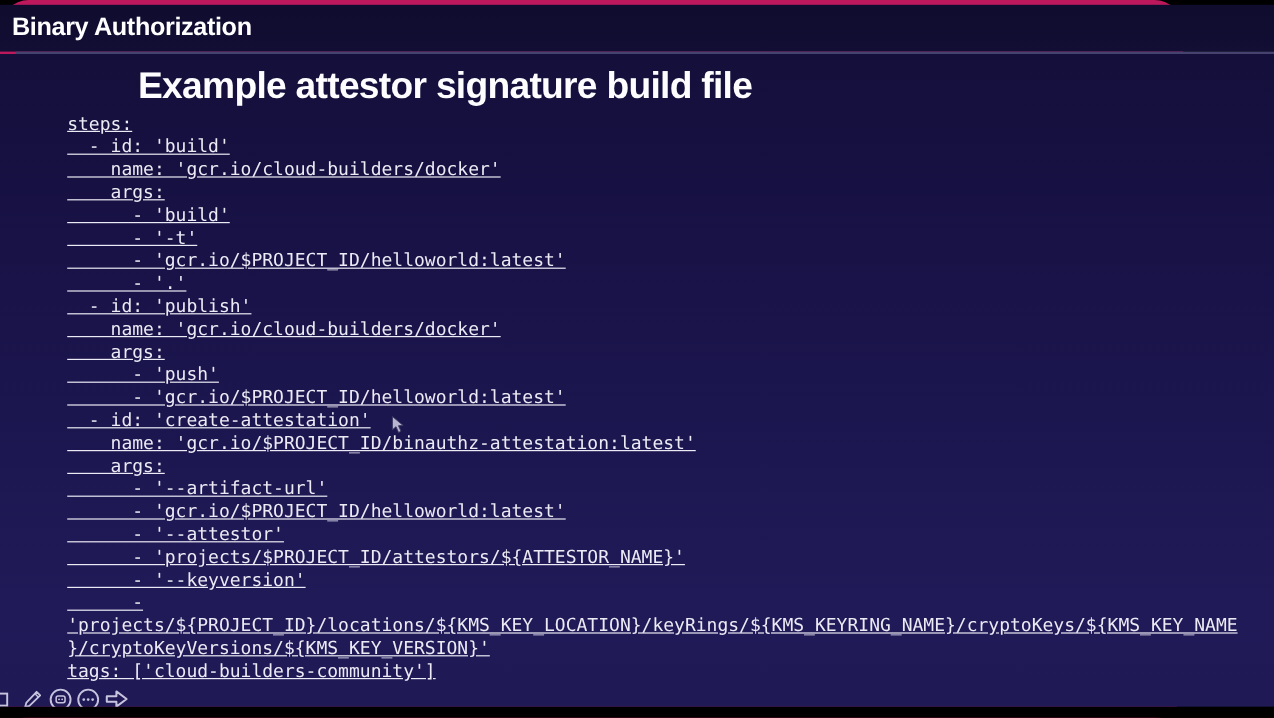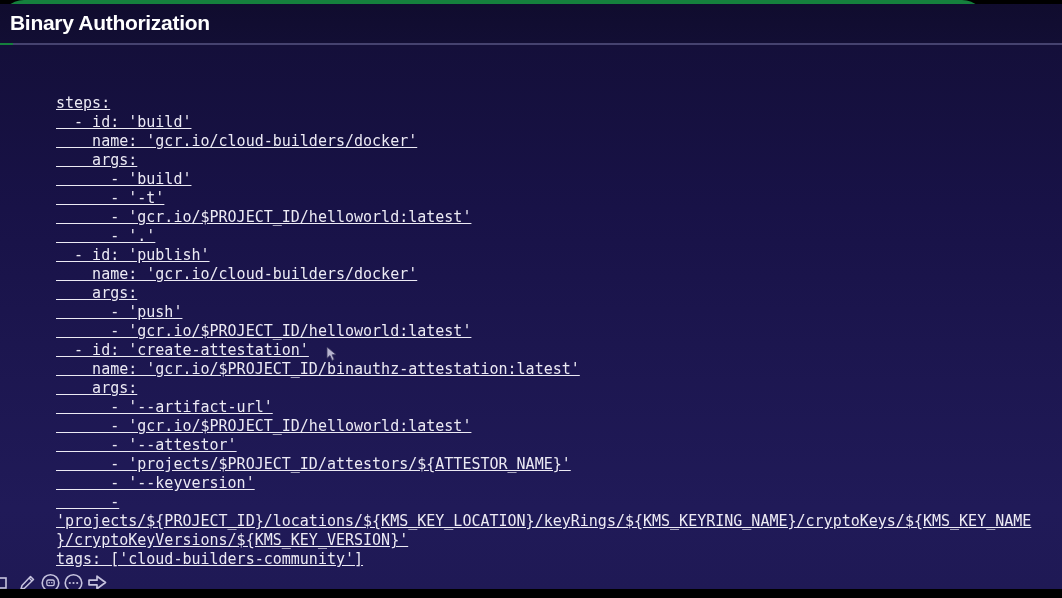--- a/index.html
+++ b/index.html
@@ -9,21 +9,21 @@
     width: 1062px;
     height: 598px;
     overflow: hidden;
     font-family: "Liberation Sans", sans-serif;
   }
   .stage {
     position: absolute;
     top: 0; left: 0;
     width: 986px;
     height: 598px;
-    background: #15803d;
+    background: #be185d;
     border-radius: 24px;
   }
   .header-bar {
     position: absolute;
     top: 4px; left: 0;
     width: 1062px;
     height: 39px;
     background: linear-gradient(180deg, #100c2e 0%, #120e34 100%);
   }
   .presentation-title {
@@ -99,20 +99,21 @@
 
 <div class="stage">
 
   <div class="header-bar">
     <div class="presentation-title">Binary Authorization</div>
   </div>
 
   <div class="header-divider"></div>
 
   <div class="main-area">
+    <div class="slide-heading">Example attestor signature build file</div>
 
     <pre class="yaml-code">steps:
   - id: 'build'
     name: 'gcr.io/cloud-builders/docker'
     args:
       - 'build'
       - '-t'
       - 'gcr.io/$PROJECT_ID/helloworld:latest'
       - '.'
   - id: 'publish'

